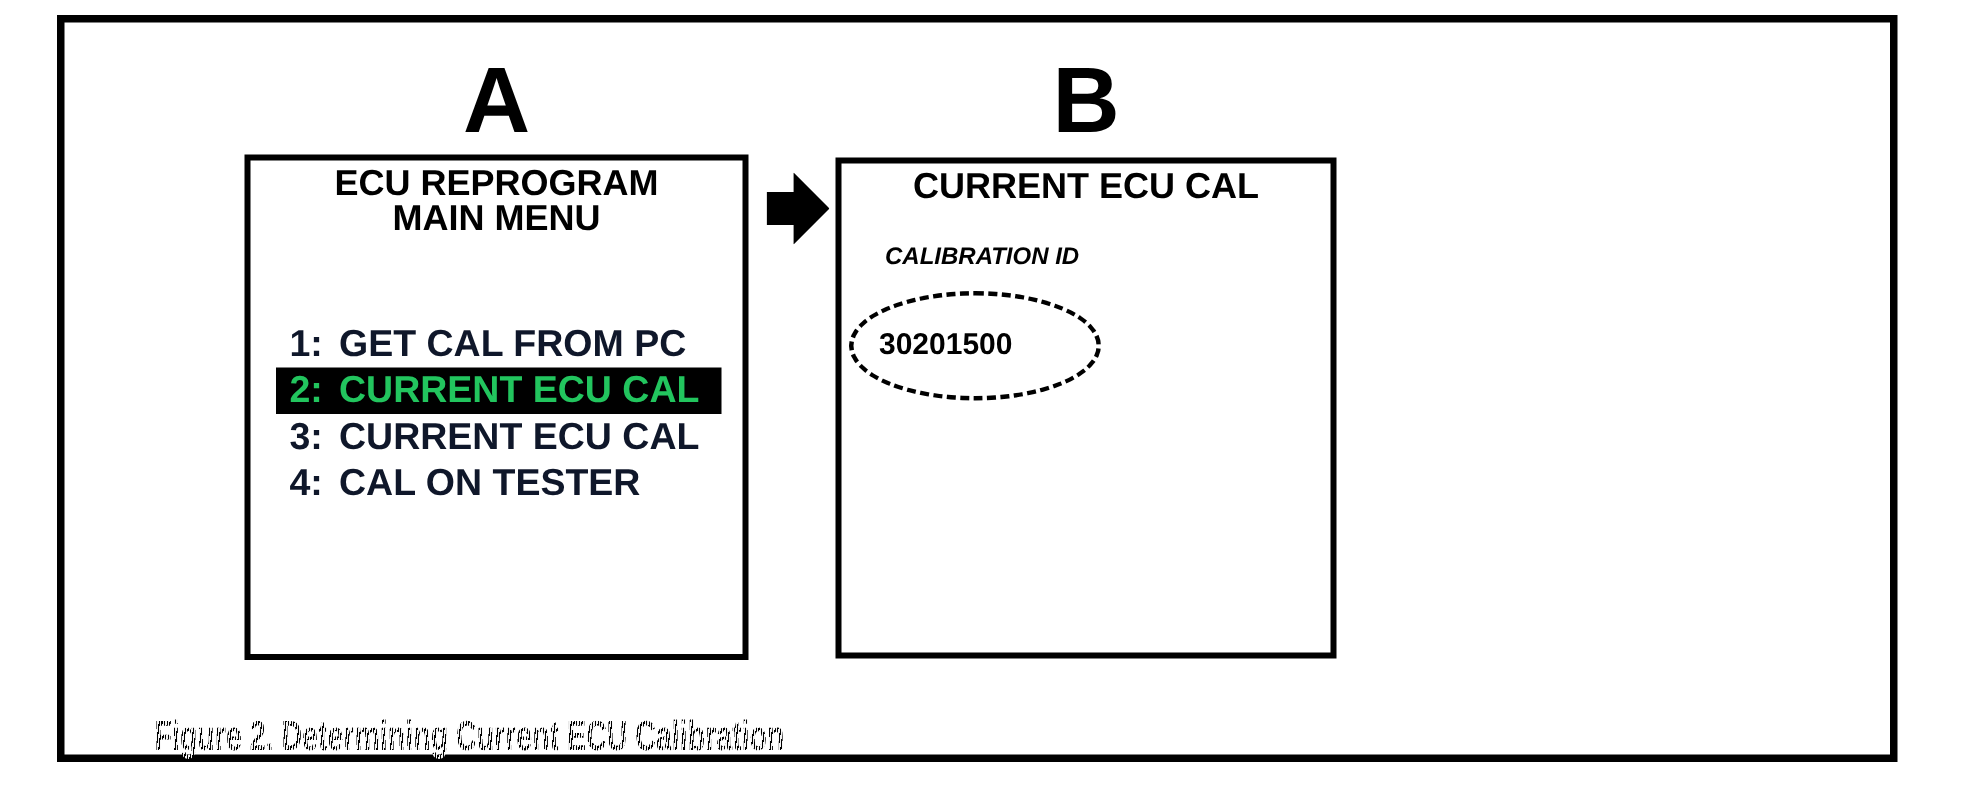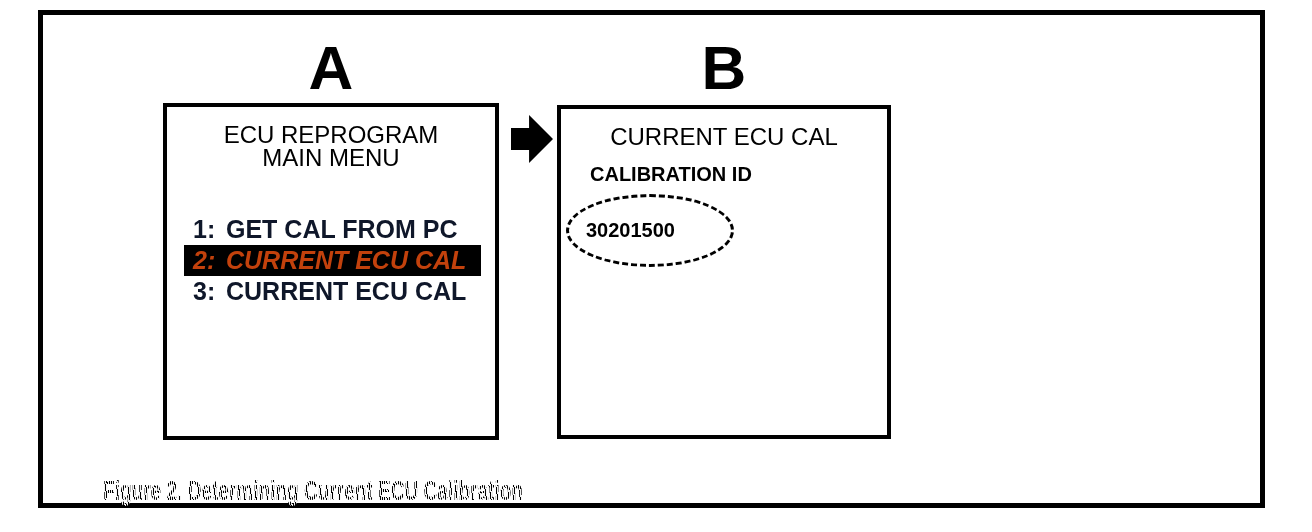--- a/index.html
+++ b/index.html
@@ -34,25 +34,25 @@
   .screen {
     position: absolute;
     border: 4px solid #000;
     background: #ffffff;
   }
   .screen-a { left: 120px; top: 88px; width: 336px; height: 337px; }
   .screen-b { left: 514px; top: 90px; width: 334px; height: 334px; }
   .screen-title {
     position: absolute;
     left: 0; right: 0;
-    top: 16px;
+    top: 4px;
     text-align: center;
     font-size: 24px;
     line-height: 23px;
-    font-weight: normal;
+    font-weight: bold;
     white-space: pre-line;
   }
   .menu {
     position: absolute;
     left: 17px;
     top: 107px;
     width: 297px;
   }
   .menu-row {
     height: 31px;
@@ -60,34 +60,35 @@
     font-size: 25px;
     font-weight: bold;
     padding-left: 9px;
     white-space: nowrap;
     color: #0f172a;
   }
   .menu-row .num {
     display: inline-block;
     width: 33px;
   }
-  .menu-row.selected { background: #000; color: #c2410c; font-style: italic; }
+  .menu-row.selected { background: #000; color: #22c55e; }
   .block-arrow {
     position: absolute;
     left: 468px; top: 100px;
     width: 42px; height: 48px;
     background: #000;
     clip-path: polygon(0% 27%, 43% 27%, 43% 0%, 100% 50%, 43% 100%, 43% 73%, 0% 73%);
   }
   .cal-subtitle {
     position: absolute;
     left: 29px; top: 54px;
-    font-size: 20px;
+    font-size: 16px;
     font-weight: bold;
     white-space: nowrap;
+    font-style: italic;
   }
   .cal-ellipse {
     position: absolute;
     left: 5px; top: 85px;
     width: 168px; height: 73px;
     border: 3px dashed #000;
     border-radius: 50%;
   }
   .cal-value {
     display: block;
@@ -132,20 +133,23 @@
       <div class="menu">
         <div class="menu-row">
           <span class="num">1:</span><span>GET CAL FROM PC</span>
         </div>
         <div class="menu-row selected">
           <span class="num">2:</span><span>CURRENT ECU CAL</span>
         </div>
         <div class="menu-row">
           <span class="num">3:</span><span>CURRENT ECU CAL</span>
         </div>
+        <div class="menu-row">
+          <span class="num">4:</span><span>CAL ON TESTER</span>
+        </div>
       </div>
     </div>
 
     <div class="block-arrow"></div>
 
     <div class="screen screen-b">
       <div class="screen-title">CURRENT ECU CAL</div>
       <div class="cal-subtitle">CALIBRATION ID</div>
       <div class="cal-ellipse">
         <span class="cal-value">30201500</span>

